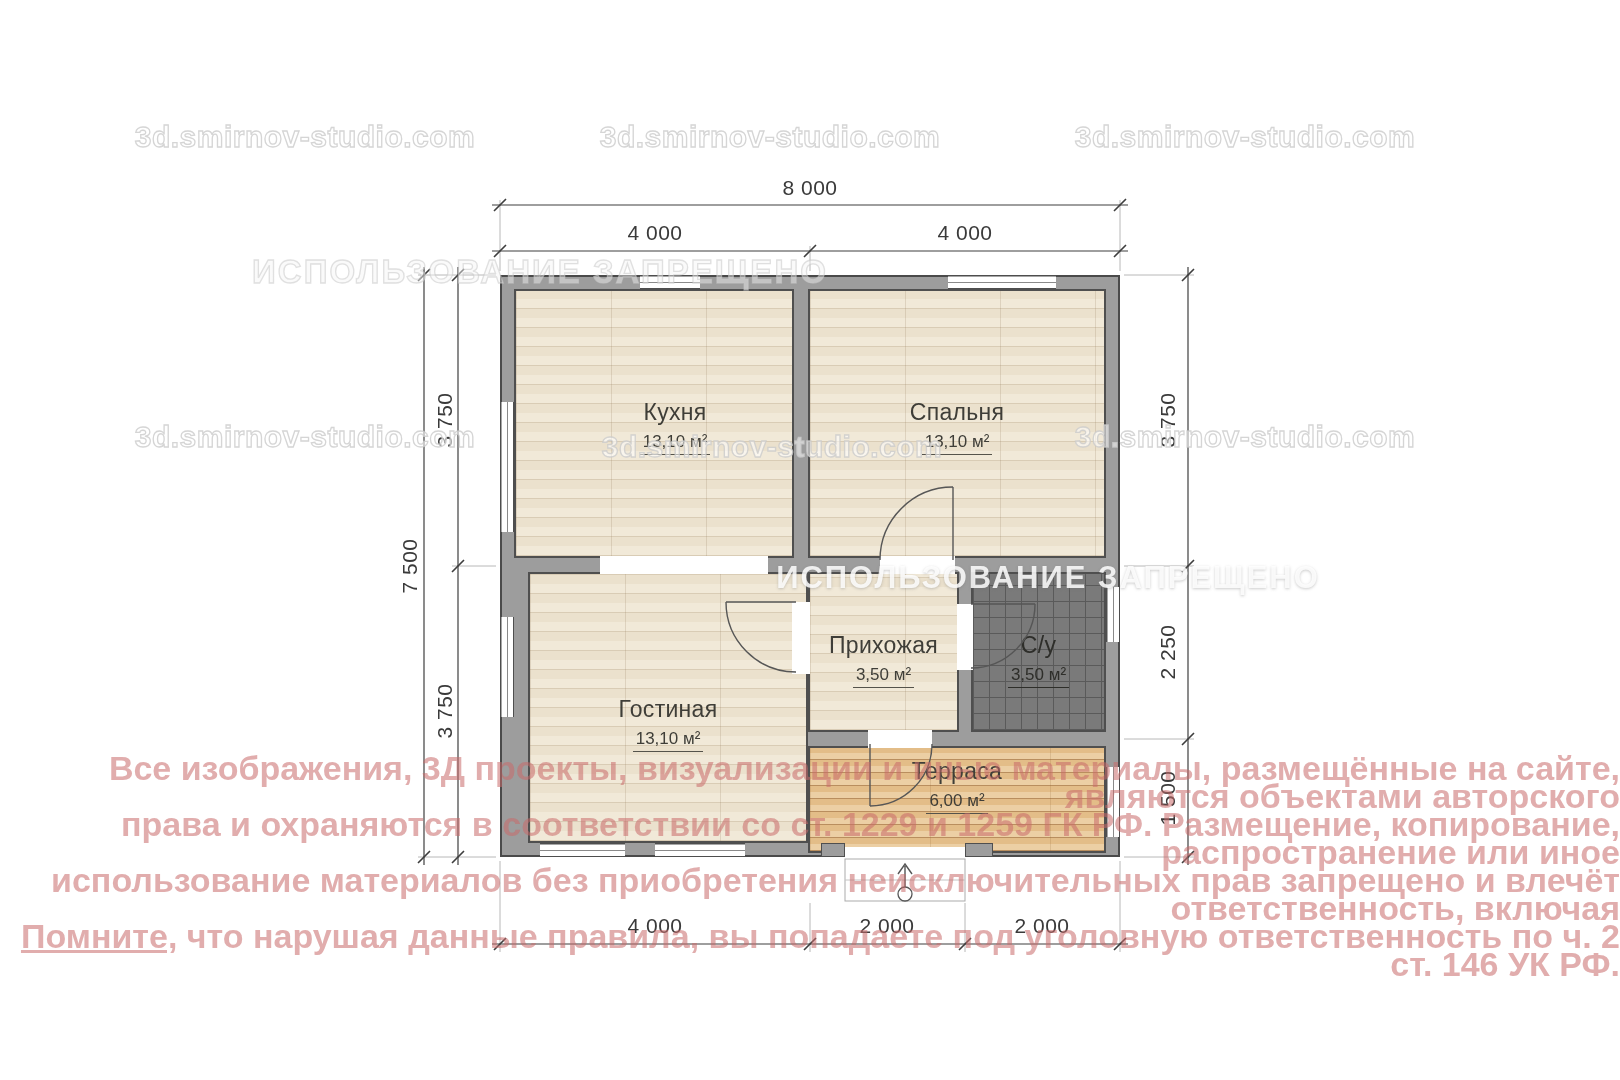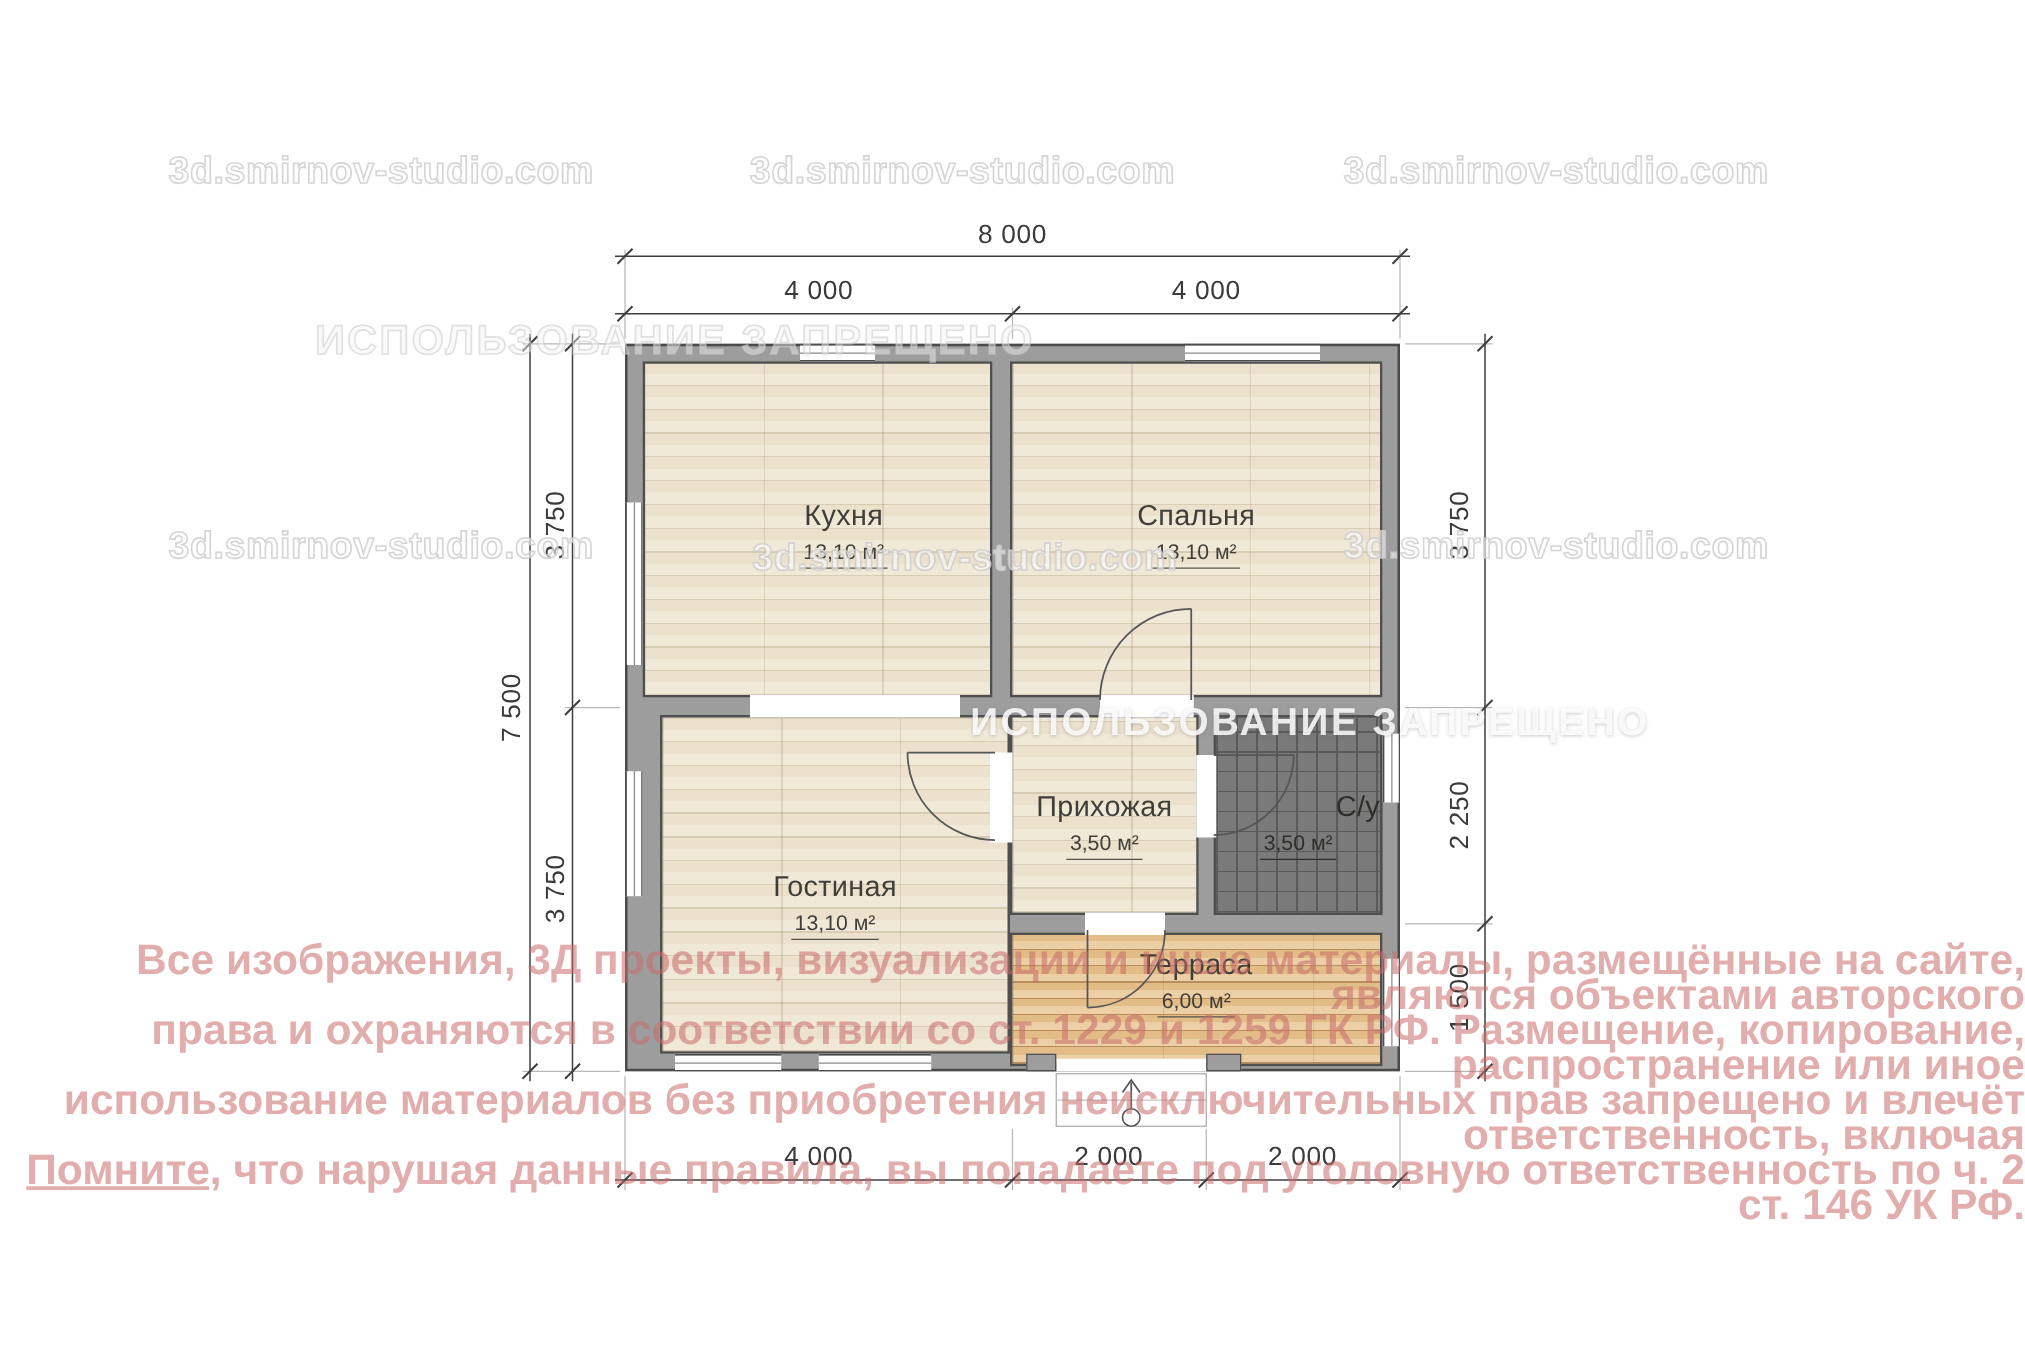--- a/index.html
+++ b/index.html
@@ -97,21 +97,21 @@
     </div>
   </div>
   <div class="room floor-wood" style="left:308px;top:297px;width:151px;height:160px;">
     <div class="room-label" style="top:58px;">
       <div class="room-name">Прихожая</div>
       <div class="room-area">3,50 м²</div>
     </div>
   </div>
   <div class="room floor-tile" style="left:471px;top:297px;width:135px;height:160px;">
     <div class="room-label" style="top:58px;color:#f2f2f2;">
-      <div class="room-name" style="color:#2e2e2a;text-align:right;">С/у</div>
+      <div class="room-name" style="color:#2e2e2a;">С/у</div>
       <div class="room-area" style="color:#2e2e2a;border-color:#2e2e2a;">3,50 м²</div>
     </div>
   </div>
   <div class="room floor-terrace" style="left:308px;top:471px;width:298px;height:107px;">
     <div class="room-label" style="top:10px;">
       <div class="room-name">Терраса</div>
       <div class="room-area">6,00 м²</div>
     </div>
   </div>
 

